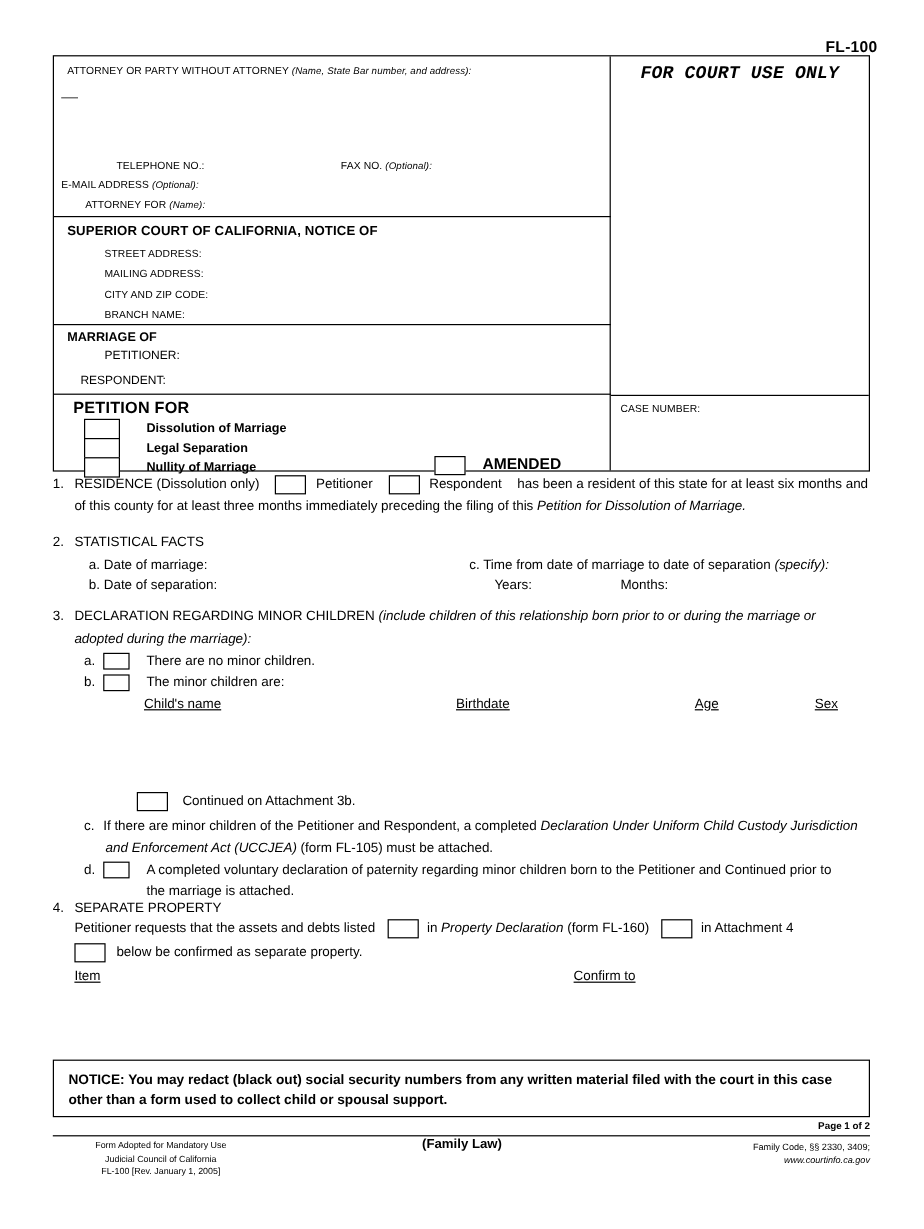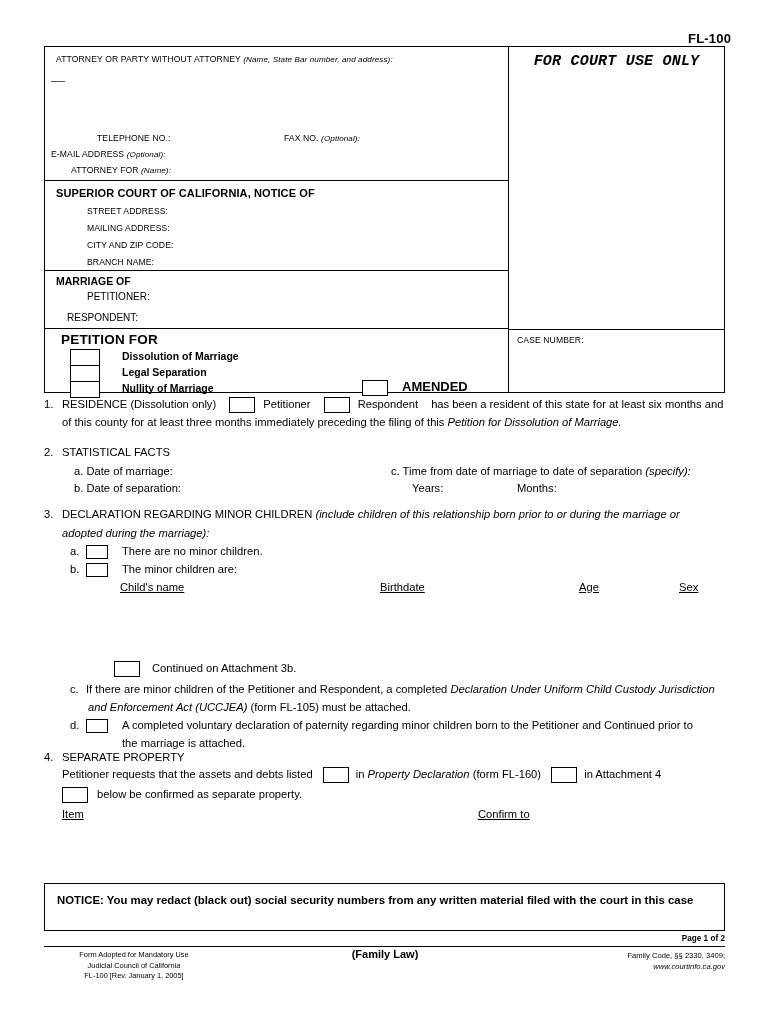--- a/index.html
+++ b/index.html
@@ -391,20 +391,21 @@
       <span style="">be confirmed as separate property.</span>
     </div>
 
     <span class="ul" id="sec4-item">Item</span>
     <span class="ul" id="sec4-confirm">Confirm to</span>
   </div>
 
   <div class="abs" id="notice-box">
     <div id="notice-text">
       <div>NOTICE: You may redact (black out) social security numbers from any written material filed with the court in this case</div>
+      <div>other than a form used to collect child or spousal support.</div>
     </div>
   </div>
 
   <div class="abs" id="page-num">Page 1 of 2</div>
   <div class="abs" id="footer-rule"></div>
 
   <div class="abs" id="footer-left">
     <div>Form Adopted for Mandatory Use</div>
     <div>Judicial Council of California</div>
     <div>FL-100 [Rev. January 1, 2005]</div>

